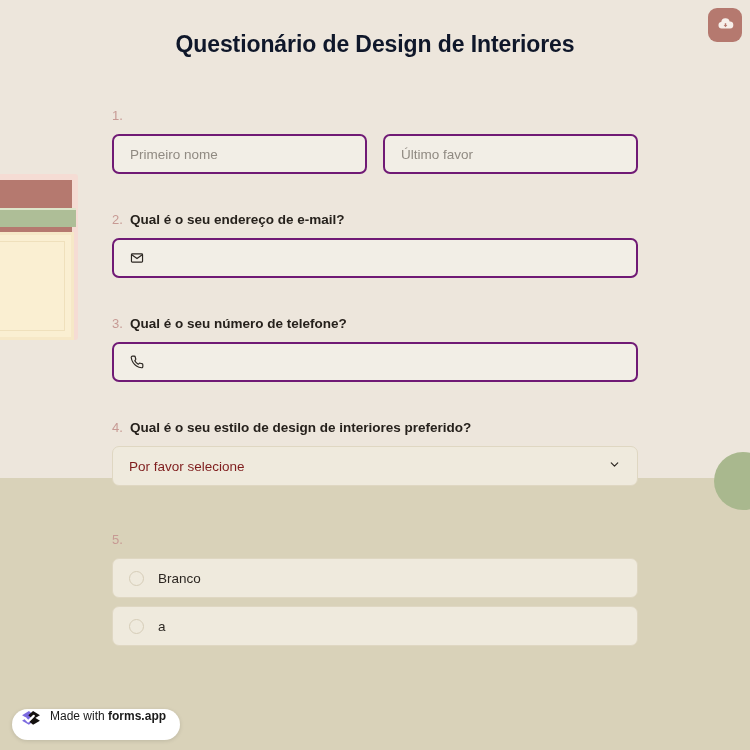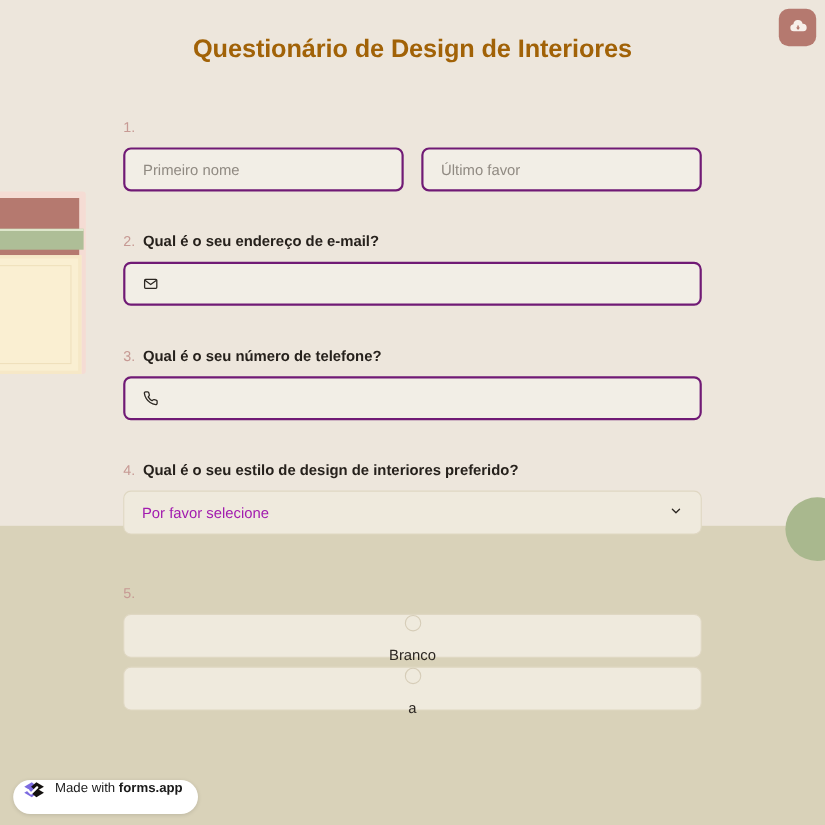--- a/index.html
+++ b/index.html
@@ -109,21 +109,21 @@
     overflow: hidden;
   }
   #page-title {
     position: absolute;
     left: 0;
     top: 31px;
     width: 750px;
     text-align: center;
     font-size: 23px;
     font-weight: bold;
-    color: #a16207;
+    color: #0f172a;
     letter-spacing: -0.1px;
   }
 
   #questions {
     position: absolute;
     left: 112px;
     top: 108px;
     width: 526px;
   }
   .question-block {
@@ -176,39 +176,38 @@
     height: 40px;
     border-radius: 7px;
     background: #EFEADD;
     border: 1px solid #DFD7C2;
     box-sizing: border-box;
     display: flex;
     align-items: center;
     justify-content: space-between;
     padding: 0 16px;
     font-size: 13.5px;
-    color: #a21caf;
+    color: #7f1d1d;
     cursor: pointer;
   }
 
   .radio-option {
     height: 40px;
     border-radius: 7px;
     background: #EFEADD;
     border: 1px solid #DFD7C2;
     box-sizing: border-box;
     display: flex;
     align-items: center;
     padding: 0 16px;
     gap: 14px;
     font-size: 13.5px;
     color: #2C2722;
     margin-bottom: 8px;
     cursor: pointer;
-    flex-direction: column;
   }
   .radio-circle {
     width: 13px;
     height: 13px;
     border-radius: 50%;
     border: 1.5px solid #D6CDB8;
     background: transparent;
     flex: none;
   }
 

